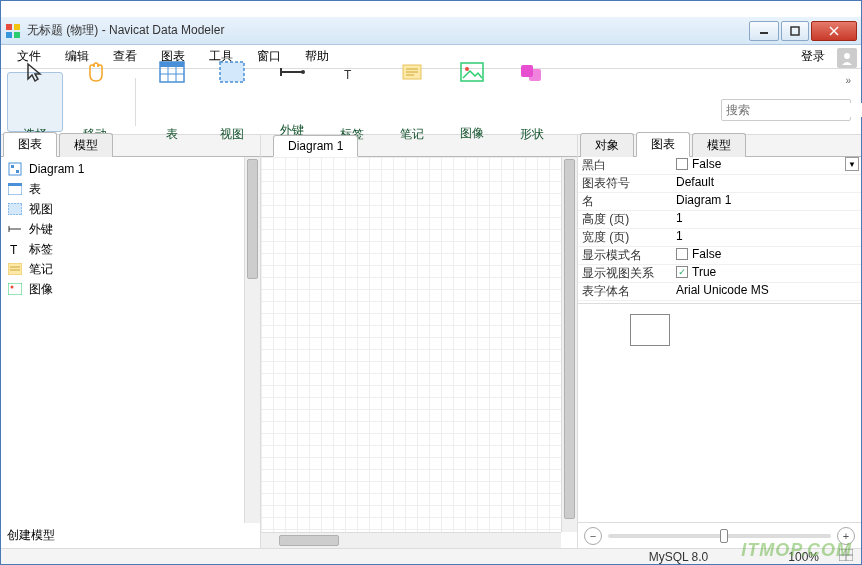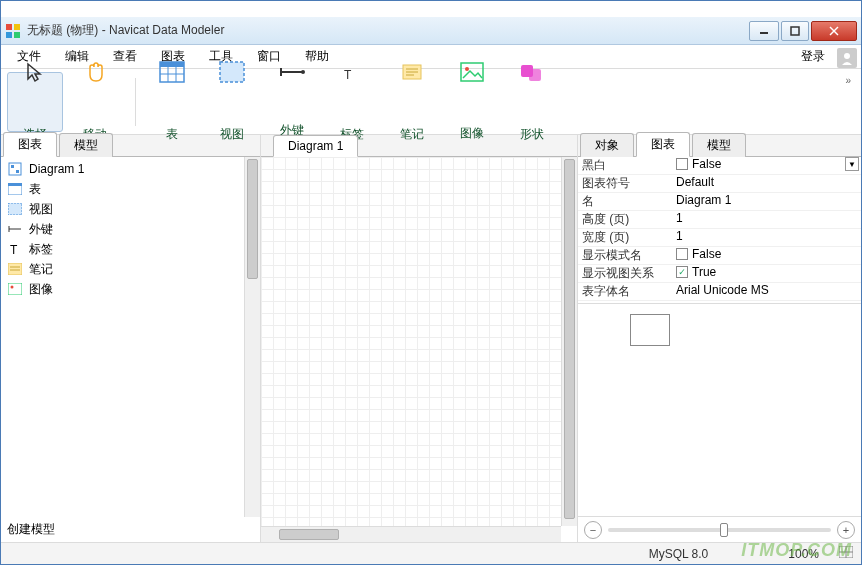--- a/index.html
+++ b/index.html
@@ -74,21 +74,21 @@
 .preview { flex: 1; background: #fff; border-top: 1px solid #dcdcdc; position: relative; padding: 6px; }
 .preview-box { width: 40px; height: 32px; border: 1px solid #888; margin: 4px 0 0 46px; }
 
 
 .zoombar { height: 26px; border-top: 1px solid #dcdcdc; display: flex; align-items: center; padding: 0 6px; gap: 6px; }
 .zbtn { width: 18px; height: 18px; border: 1px solid #aaa; border-radius: 50%; display: flex; align-items: center; justify-content: center; cursor: pointer; font-size: 11px; color: #555; background: #fff; }
 .zslider { flex: 1; height: 4px; background: #ddd; position: relative; border-radius: 2px; }
 .zslider .zthumb { position: absolute; top: -5px; left: 50%; width: 8px; height: 14px; background: #fff; border: 1px solid #888; border-radius: 2px; cursor: pointer; }
 
 
-.statusbar { height: 22px; background: #f4f4f4; border-top: 1px solid #dcdcdc; display: flex; align-items: center; padding: 0 8px; font-size: 12px; color: #333; }
+.statusbar { height: 16px; background: #f4f4f4; border-top: 1px solid #dcdcdc; display: flex; align-items: center; padding: 0 8px; font-size: 12px; color: #333; }
 .statusbar .sb-spacer { flex: 1; }
 .watermark { position: absolute; right: 10px; bottom: 4px; font-size: 18px; font-weight: bold; color: rgba(100,180,60,0.5); letter-spacing: 1px; pointer-events: none; font-style: italic; }
 </style>
 </head>
 <body>
 
 <div class="window">
 
   <div class="titlebar">
     <span class="app-icon">
@@ -218,20 +218,24 @@
     <div class="tool-btn">
       <span class="ico">
           <svg width="26" height="22">
             <rect x="2" y="4" width="12" height="12" fill="#e84fd0" rx="2"></rect>
             <rect x="10" y="8" width="12" height="12" fill="#e84fd0" rx="2" opacity="0.7"></rect>
           </svg>
         </span>
       <span class="lbl">形状</span>
     </div>
     <span class="chevrons">»</span>
+    <div class="search-box">
+      <input placeholder="搜索" style="">
+
+    </div>
   </div>
 
   <div class="main">
 
     <div class="panel-left">
       <div class="tabs">
         <div class="tab active">图表</div>
         <div class="tab">模型</div>
       </div>
       <div class="tree">

